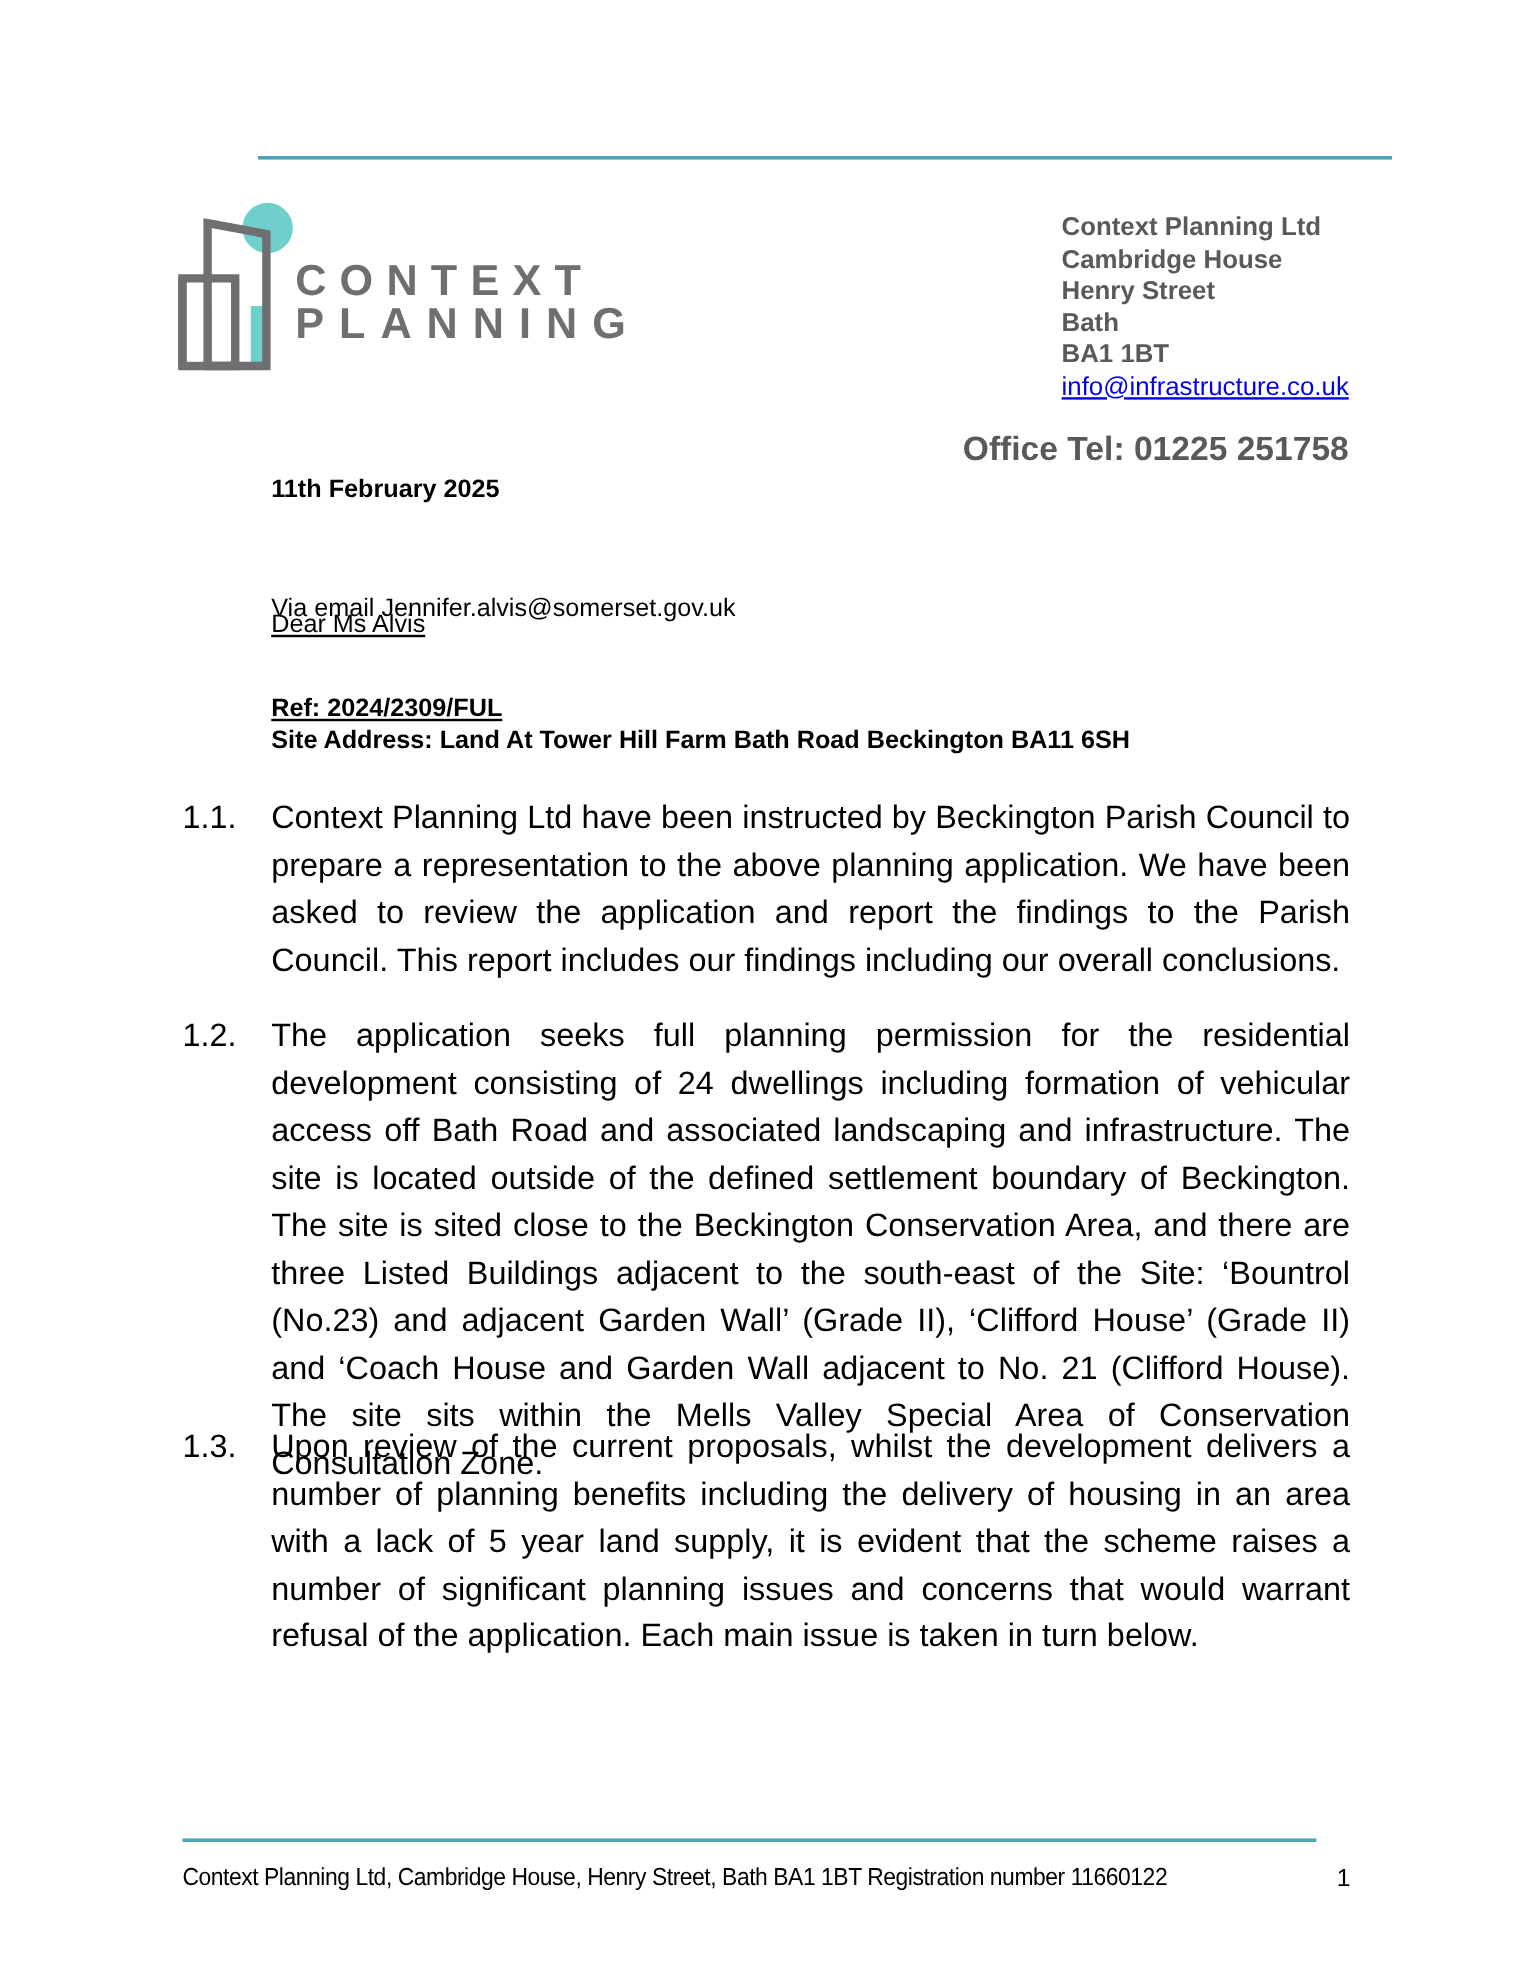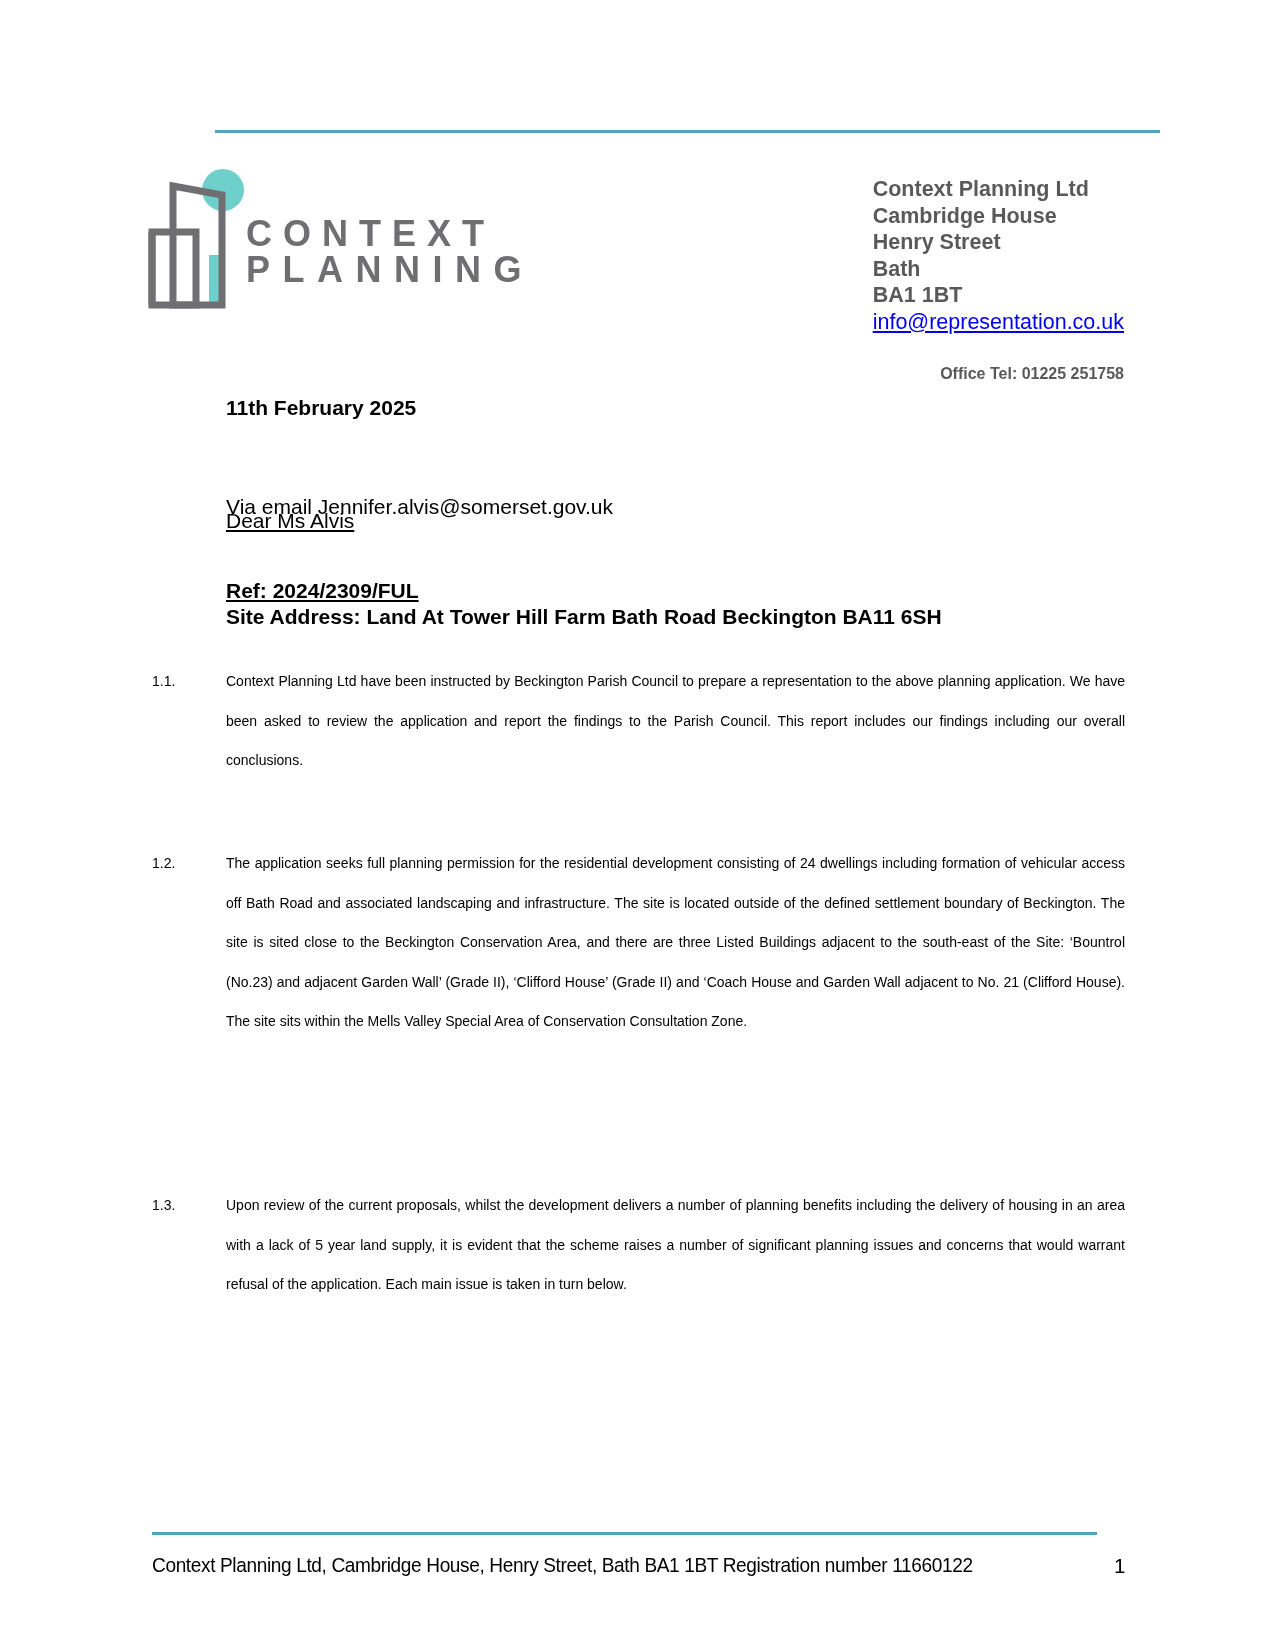--- a/index.html
+++ b/index.html
@@ -12,30 +12,30 @@
 
     #logo { left: 140px; top: 160px; width: 380px; height: 150px; }
     .logo-word { position: absolute; left: 246px; font-family: "Liberation Sans", sans-serif;
                  font-weight: 700; color: #6f6f71; font-size: 36px; letter-spacing: 11px; line-height: 1; }
     #logo-word-1 { top: 216px; }
     #logo-word-2 { top: 252px; letter-spacing: 12.5px; }
 
     #address { right: 151px; top: 176px; text-align: left; font-weight: 700; color: #595959;
                font-size: 21.5px; line-height: 26.5px; }
     #address a { color: #0000ee; text-decoration: underline; font-weight: 400; }
-    #office-tel { right: 151px; top: 361px; font-weight: 700; color: #595959; font-size: 16px; line-height: 26.5px; }
+    #office-tel { right: 151px; top: 361px; font-weight: 700; color: #595959; font-size: 28px; line-height: 26.5px; }
 
     .left-col { position: absolute; left: 226px; font-size: 21px; line-height: 26px; }
     #date { top: 395px; font-weight: 700; }
     #via-email { top: 450px; margin-top: 44px; }
     #salutation { top: 508px; text-decoration: underline; }
     #ref { top: 578px; font-weight: 700; text-decoration: underline; }
     #site-address { top: 604px; font-weight: 700; }
 
-    .para { position: absolute; left: 152px; width: 973px; font-size: 14px; line-height: 39.5px; }
+    .para { position: absolute; left: 152px; width: 973px; font-size: 27px; line-height: 39.5px; }
     .para .num { position: absolute; left: 0; top: 0; }
     .para .text { margin-left: 74px; text-align: justify; }
     #para-1 { top: 662px; }
     #para-2 { top: 844px; }
     #para-3 { top: 1186px; }
 
     #footer-text { left: 152px; top: 1552px; font-size: 20.5px; line-height: 26px; color: #000;
                    font-family: "Liberation Sans", sans-serif; letter-spacing: -0.4px; transform: scaleX(0.93); transform-origin: left top; }
     #page-number { left: 1114px; top: 1553px; font-size: 20.5px; line-height: 26px; }
   </style>
@@ -58,21 +58,21 @@
 </svg>
 <div class="logo-word" id="logo-word-1">CONTEXT</div>
 <div class="logo-word" id="logo-word-2">PLANNING</div>
 
 <div id="address" class="abs">
   <div>Context Planning Ltd</div>
   <div>Cambridge House</div>
   <div>Henry Street</div>
   <div>Bath</div>
   <div>BA1 1BT</div>
-  <div><a>info@representation.co.uk</a></div>
+  <div><a>info@infrastructure.co.uk</a></div>
 </div>
 <div id="office-tel" class="abs">Office Tel: 01225 251758</div>
 
 <div id="date" class="left-col">11th February 2025</div>
 <div id="via-email" class="left-col">Via email Jennifer.alvis@somerset.gov.uk</div>
 <div id="salutation" class="left-col">Dear Ms Alvis</div>
 <div id="ref" class="left-col">Ref: 2024/2309/FUL</div>
 <div id="site-address" class="left-col">Site Address: Land At Tower Hill Farm Bath Road Beckington BA11 6SH</div>
 
 <div id="para-1" class="para">

